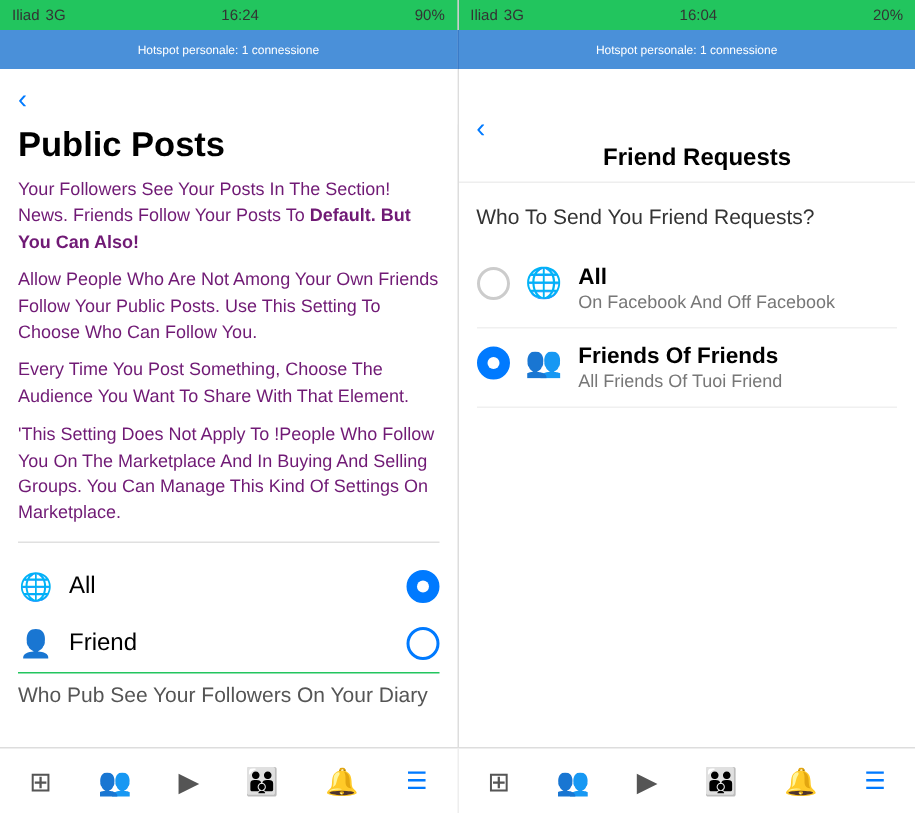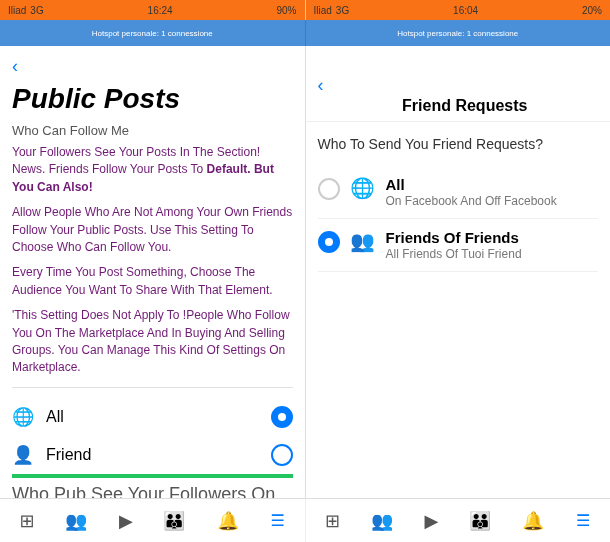--- a/index.html
+++ b/index.html
@@ -21,21 +21,21 @@
       background: #e8e8e8;
     }
     .status-bar {
       flex: 1;
       display: flex;
       align-items: center;
       justify-content: space-between;
       padding: 0 8px;
       font-size: 10px;
       color: #333;
-      background: #f97316;
+      background: #22c55e;
     }
     .status-bar + .status-bar {
       border-left: 1px solid #ccc;
     }
     .status-left { display: flex; align-items: center; gap: 4px; }
     .status-right { display: flex; align-items: center; gap: 2px; }
 
     
     .hotspot-bars {
       display: flex;
@@ -79,25 +79,24 @@
       gap: 8px;
       background: white;
     }
     .back-arrow {
       font-size: 18px;
       color: #007aff;
       font-weight: 300;
     }
 
     .left-title {
-      font-size: 28px;
+      font-size: 23px;
       font-weight: 700;
       padding: 0 12px 8px 12px;
       color: #000;
-      font-style: italic;
     }
 
     .left-content {
       flex: 1;
       overflow-y: auto;
       padding: 0 12px;
     }
 
     .section-label {
       font-size: 13px;
@@ -159,24 +158,24 @@
       width: 8px;
       height: 8px;
       background: white;
       border-radius: 50%;
     }
     .radio-btn.empty {
       background: white;
     }
 
     .followers-label {
-      font-size: 18px;
+      font-size: 14px;
       color: #555;
       padding: 6px 0 4px 0;
-      border-top: 4px solid #22c55e;
+      border-top: 1px solid #22c55e;
     }
 
     
     .right-panel {
       flex: 1;
       background: white;
       display: flex;
       flex-direction: column;
       overflow: hidden;
     }
@@ -330,21 +329,20 @@
 </div>
 
 <div class="panels">
 
   <div class="left-panel">
     <div class="left-header">
       <span class="back-arrow">‹</span>
     </div>
     <div class="left-title">Public Posts</div>
     <div class="left-content">
-      <div class="section-label">Who Can Follow Me</div>
       <div class="description-text">
         <span>Your Followers See Your Posts In The Section! News. Friends Follow Your Posts To</span>
         <strong>Default. But You Can Also!</strong>
       </div>
       <div class="description-text">Allow People Who Are Not Among Your Own Friends Follow Your Public Posts. Use This Setting To Choose Who Can Follow You.</div>
       <div class="description-text">Every Time You Post Something, Choose The Audience You Want To Share With That Element.</div>
       <div class="description-text">'This Setting Does Not Apply To !People Who Follow You On The Marketplace And In Buying And Selling Groups. You Can Manage This Kind Of Settings On Marketplace.</div>
 
       <div class="options-section">
         <div class="option-row">

